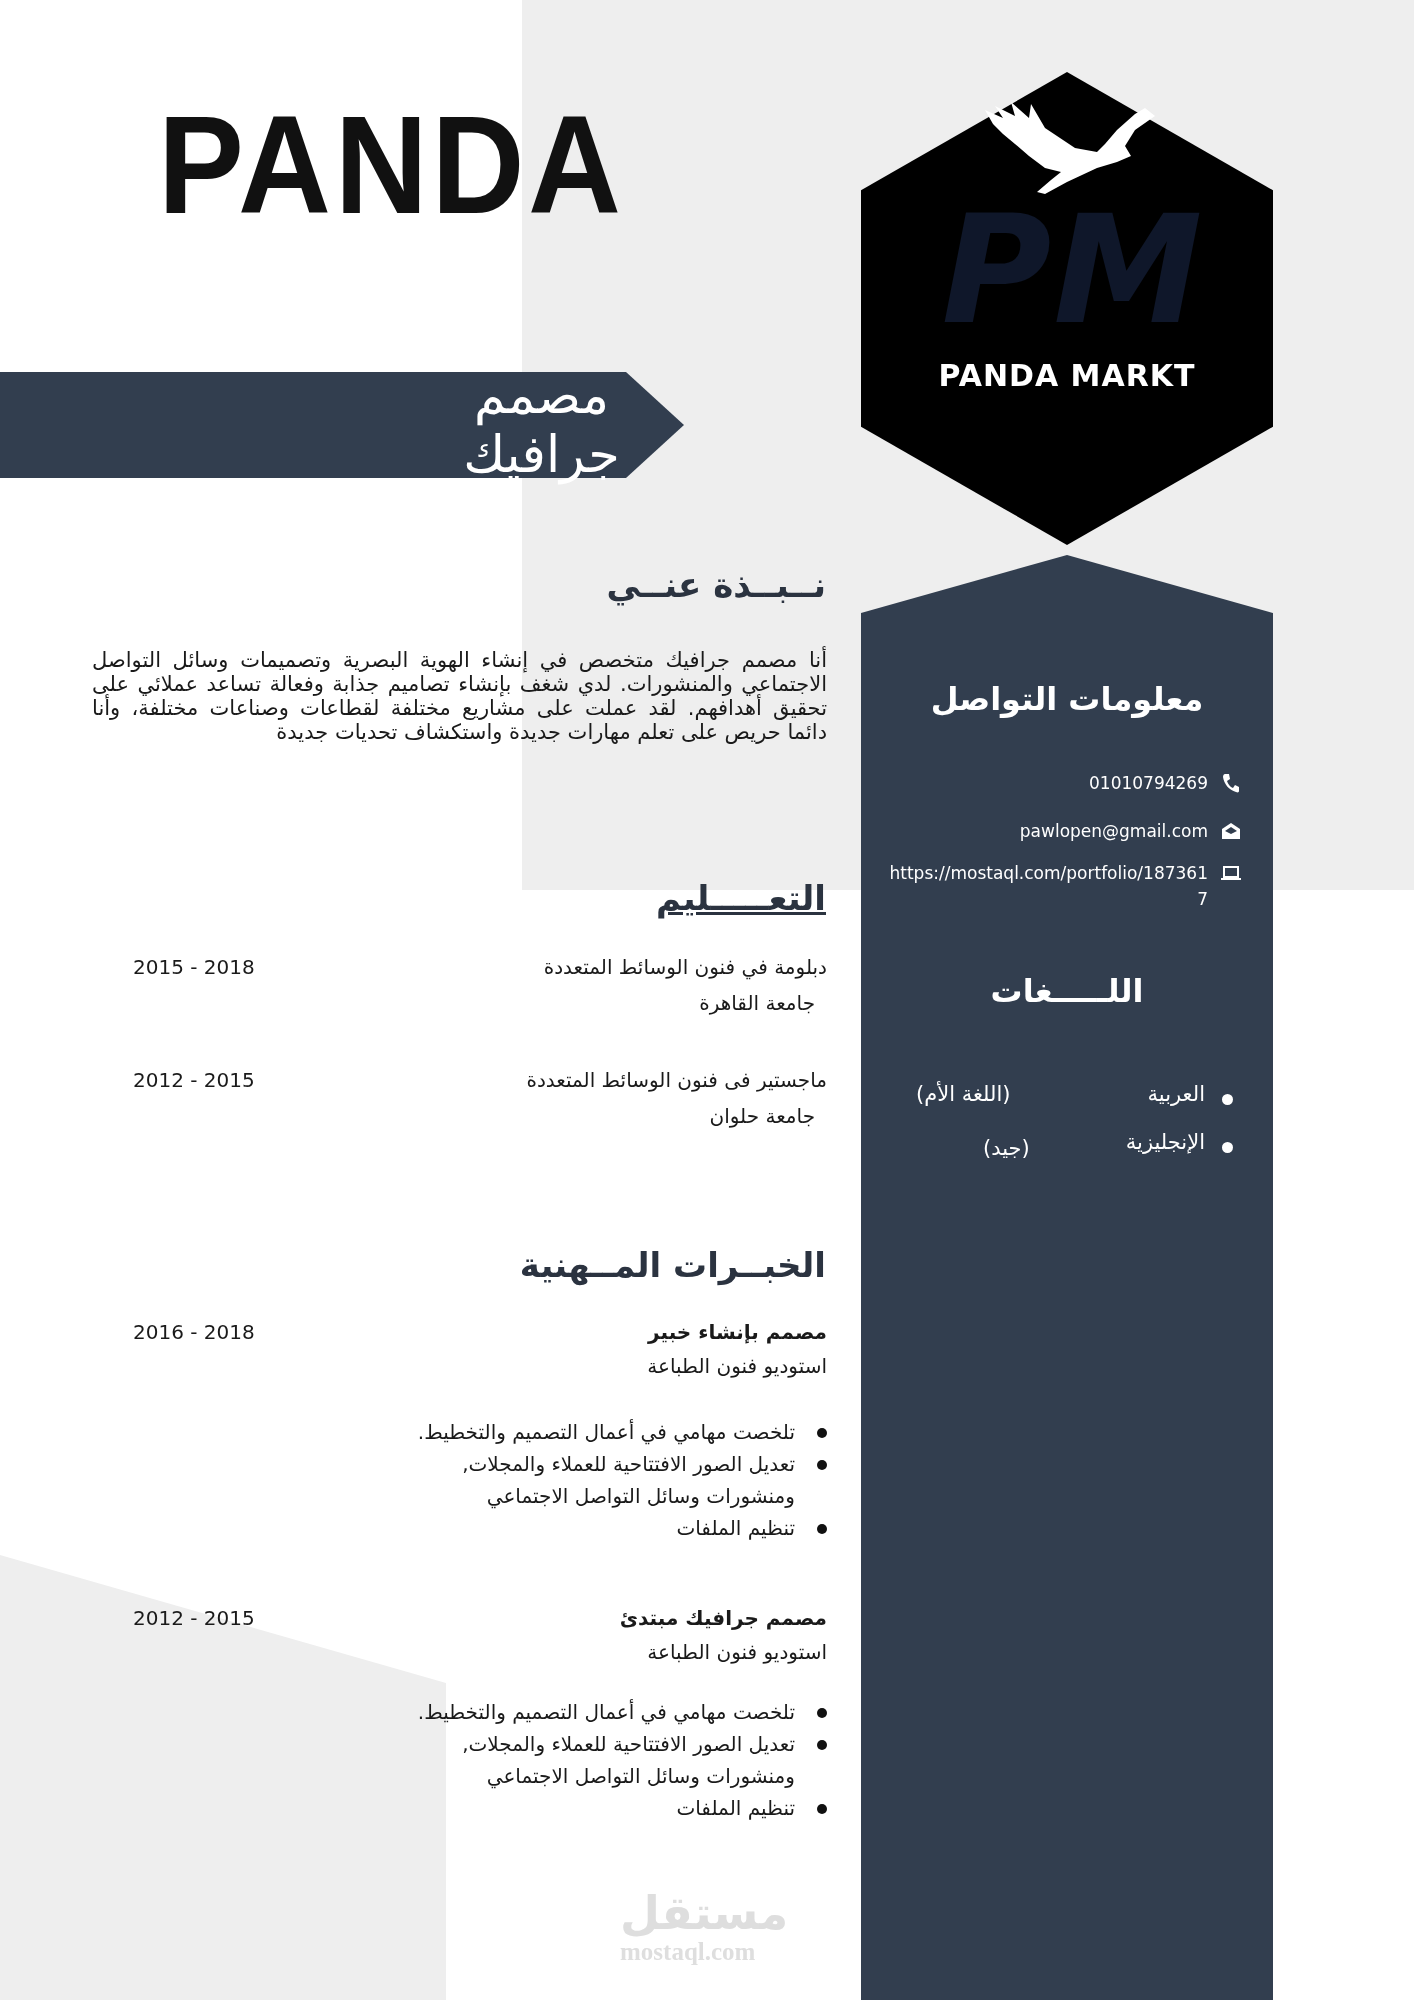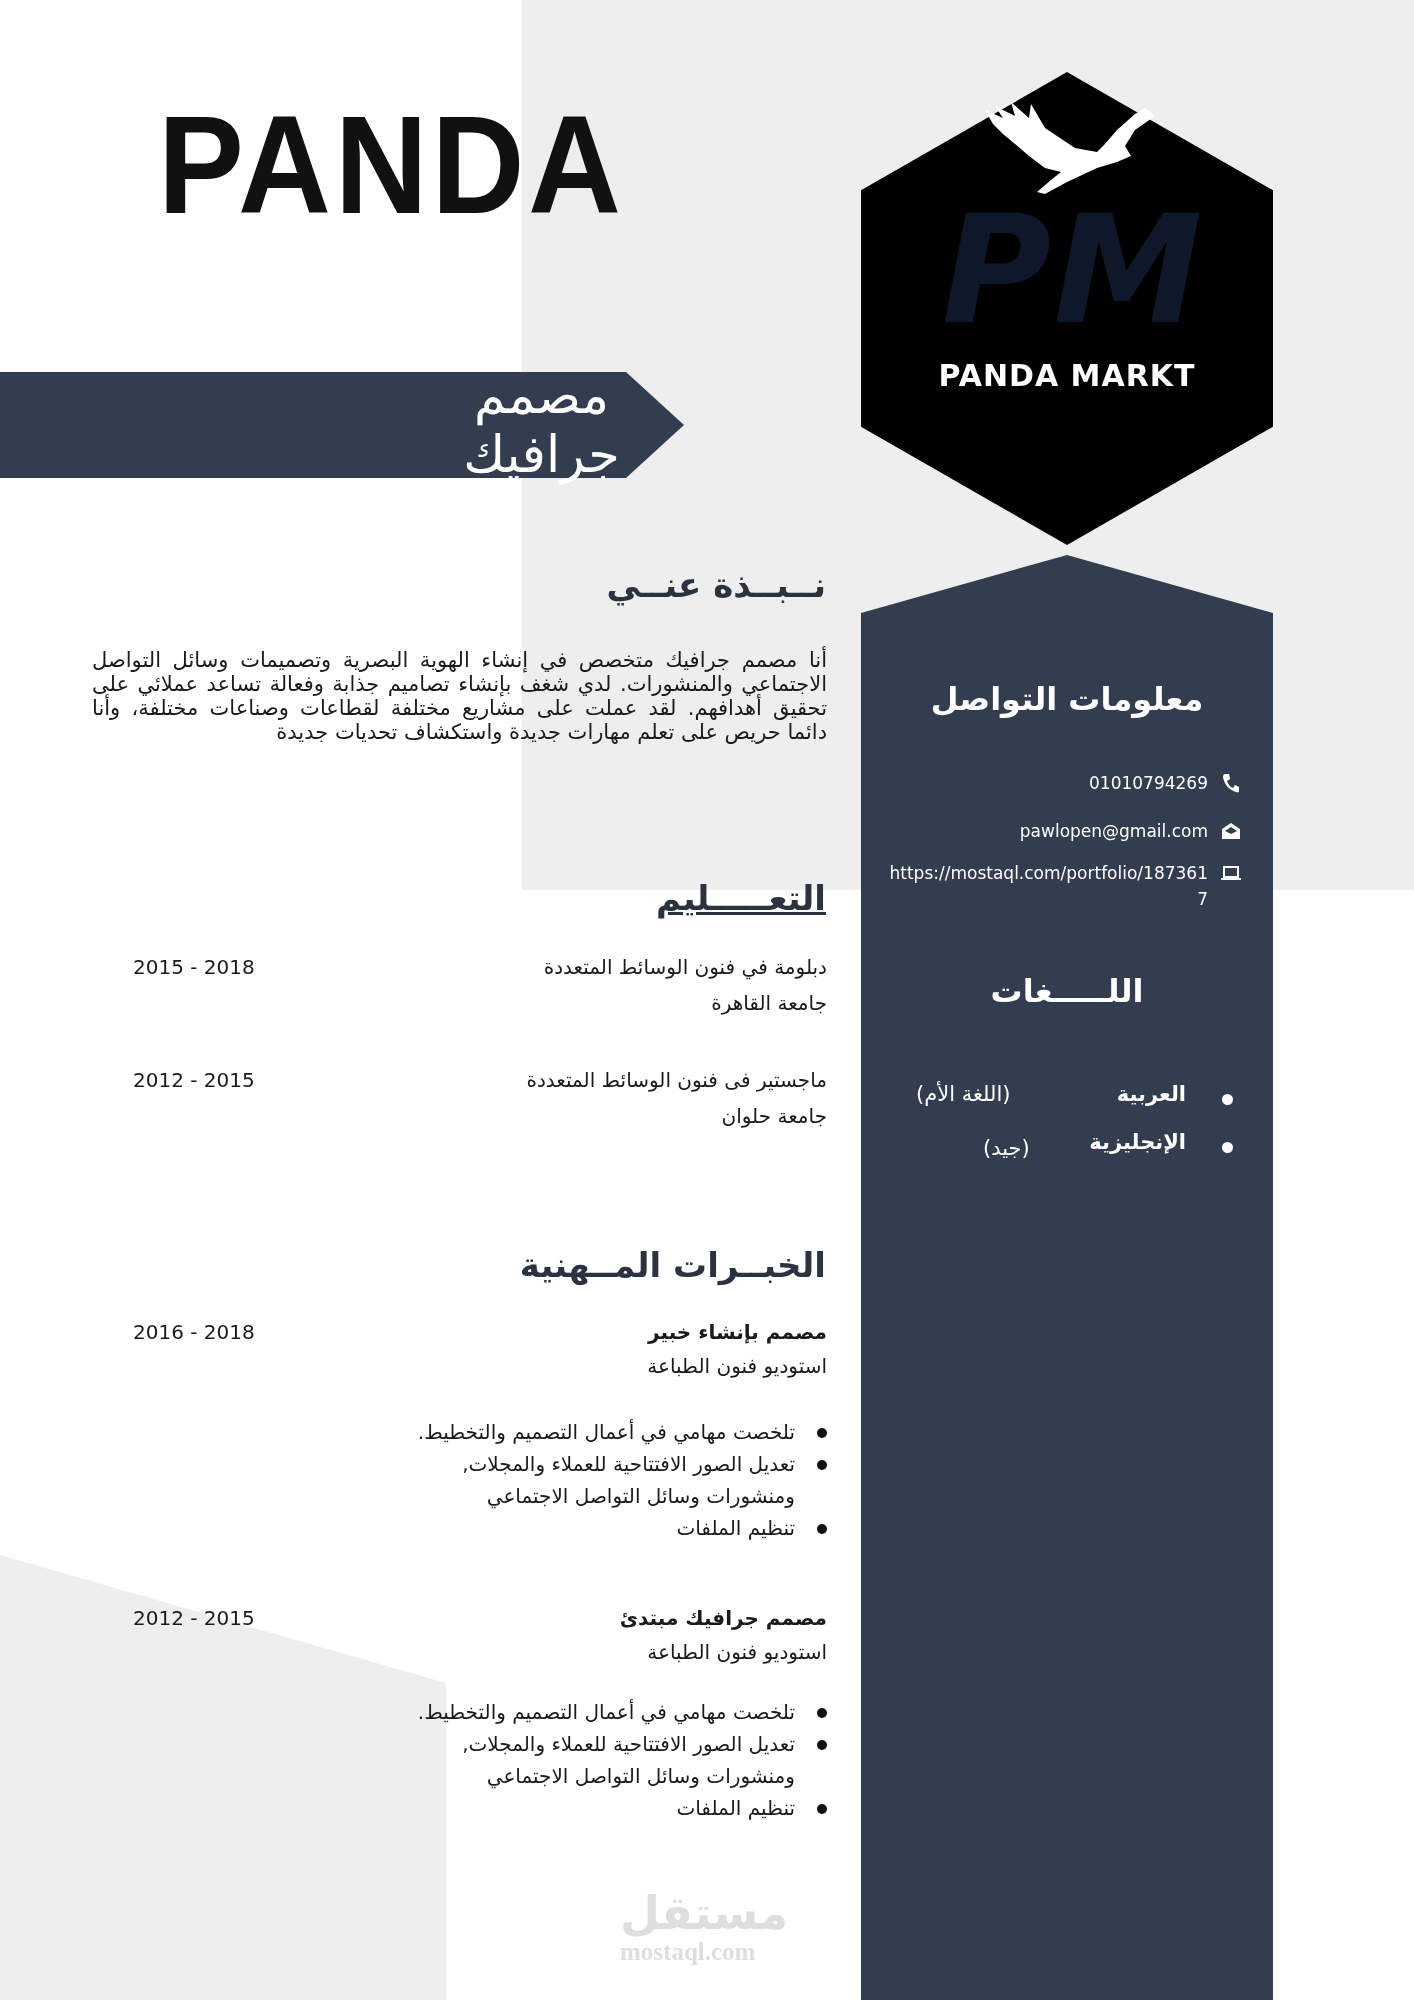--- a/index.html
+++ b/index.html
@@ -30,40 +30,40 @@
     display: flex; align-items: center; justify-content: flex-start; color: #ffffff; font-size: 51px; direction: rtl; }
   .banner-text span { display:block; width: 285px; text-align: center; }
 
   .section-title { position: absolute; right: 588px; font-weight: bold; color: #2b3340; font-size: 34px; direction: rtl; text-align: right; white-space: nowrap; }
 
   .about-body { position: absolute; left: 92px; top: 648px; width: 735px; font-size: 21px; line-height: 24px; color: #1a1a1a;
     direction: rtl; text-align: justify; text-align-last: right; }
 
   .edu-row { position: absolute; left: 130px; width: 697px; font-size: 20px; color: #1a1a1a; }
   .edu-row .degree { position: absolute; right: 0; top: 0; direction: rtl; white-space: nowrap; }
-  .edu-row .school { position: absolute; right: 0; top: 36px; direction: rtl; white-space: nowrap; }
+  .edu-row .school { position: absolute; right: 12px; top: 36px; direction: rtl; white-space: nowrap; }
   .edu-row .years { position: absolute; left: 3px; top: 0; white-space: nowrap; }
 
   .job { position: absolute; left: 130px; width: 697px; font-size: 20px; color: #1a1a1a; }
   .job .title { position: absolute; right: 0; top: 0; direction: rtl; font-weight: bold; white-space: nowrap; }
   .job .company { position: absolute; right: 0; top: 34px; direction: rtl; white-space: nowrap; }
   .job .years { position: absolute; left: 3px; top: 0; white-space: nowrap; }
   .job ul { position: absolute; right: 0; direction: rtl; list-style: none; }
   .job li { position: relative; padding-right: 32px; line-height: 32px; text-align: right; white-space: nowrap; }
   .job li .dot { position: absolute; right: 0; top: 12px; width: 10px; height: 10px; border-radius: 50%; background: #111; }
   .job li .cont { display:block; }
 
   .side-title { position: absolute; left: 861px; width: 412px; text-align: center; color: #ffffff; font-weight: bold; font-size: 32px; direction: rtl; }
   .contact-row { position: absolute; right: 172px; display: flex; align-items: flex-start; gap: 12px; color: #ffffff; font-size: 17px; }
   .contact-row .txt { text-align: right; line-height: 26px; }
   .contact-row .ico { width: 22px; height: 22px; display: flex; align-items: center; justify-content: center; margin-top: 2px; }
 
   .lang-row { position: absolute; left: 861px; width: 412px; height: 30px; color: #ffffff; font-size: 21px; }
   .lang-row .dot { position: absolute; right: 40px; top: 12px; width: 11px; height: 11px; border-radius: 50%; background: #fff; }
-  .lang-row .name { position: absolute; right: 87px; top: 0; direction: rtl; white-space: nowrap; font-weight: bold; }
+  .lang-row .name { position: absolute; right: 68px; top: 0; direction: rtl; white-space: nowrap; }
   .lang-row .level { position: absolute; left: 55px; direction: rtl; white-space: nowrap; }
 
   .watermark { position: absolute; left: 620px; top: 1888px; width: 175px; text-align: left; color: #dedede; }
   .watermark .ar { font-size: 46px; font-weight: bold; line-height: 50px; direction: rtl; }
   .watermark .en { font-size: 25px; font-weight: bold; line-height: 28px; font-family: Liberation Serif, serif; }
 </style>
 </head>
 <body>
 
 <div class="bg-gray-top"></div>

